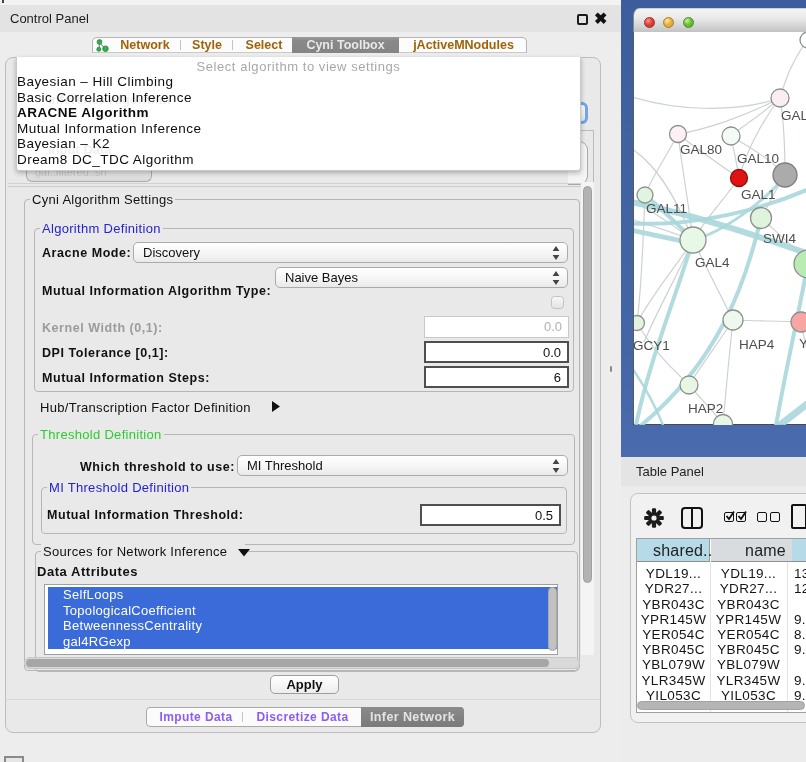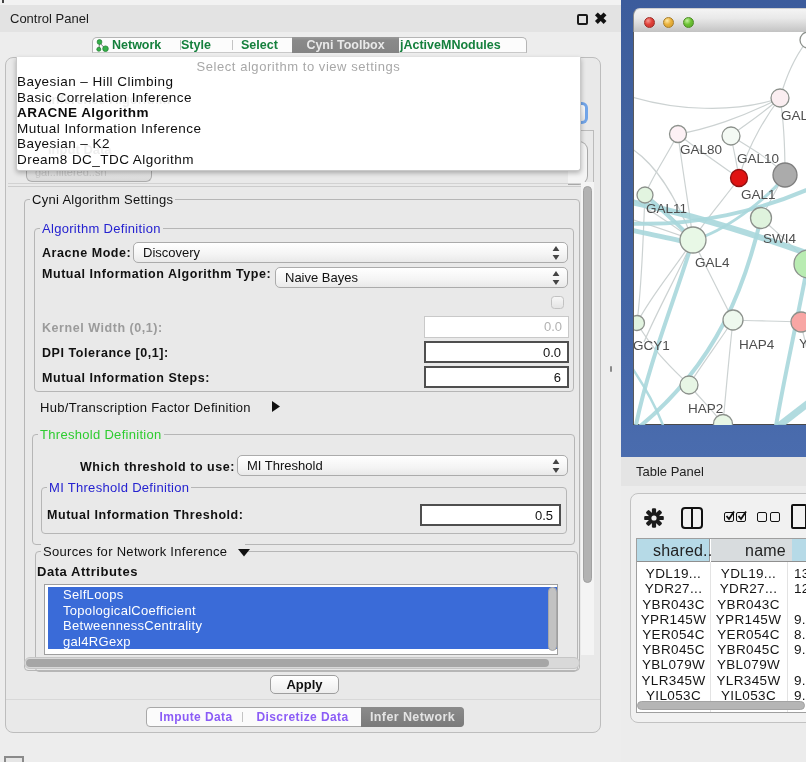--- a/index.html
+++ b/index.html
@@ -57,21 +57,21 @@
 
 #container { position:absolute; left:5px; top:57px; width:596px; height:676px;
   background:#e9e9e9; border:1px solid #bdbdbd; border-radius:8px; }
 
 
 .tabbar { position:absolute; left:92px; top:37px; width:435px; height:16px;
   background:#fcfcfc; border:1px solid #b5b5b5; border-bottom:1px solid #c9c9c9;
   border-radius:5px 5px 0 0; }
 .tabsep { position:absolute; top:40px; width:1px; height:10px; background:#c4c4c4; }
 .tabtxt { position:absolute; top:37px; height:16px; line-height:16px; font-size:12.5px;
-  font-weight:bold; color:#15803d; text-align:left; }
+  font-weight:bold; color:#a16207; text-align:center; }
 #tab-dark { position:absolute; left:292px; top:37px; width:107px; height:16px;
   background:linear-gradient(180deg,#9b9b9b 0%,#8a8a8a 20%,#848484 100%);
   color:#e9e9e9; font-size:12.5px; font-weight:bold; text-align:center; line-height:16px; }
 
 
 .frag { position:absolute; }
 
 
 .group { position:absolute; border:1px solid #b6b6b6; border-radius:4px; }
 .gtitle { position:absolute; top:-8px; left:5px; background:#e9e9e9; padding:0 2px;
@@ -343,21 +343,21 @@
 
     <div class="group" style="left:34px;top:228px;width:540px;height:164px;">
       <span class="gtitle" style="color:#2522d0;">Algorithm Definition</span>
     </div>
     <div class="lbl" style="left:42px;top:246px;">Aracne Mode:</div>
     <div class="combo" style="left:133px;top:242px;width:435px;">Discovery
       <svg class="arrows" viewBox="0 0 8 14">
           <path d="M4 0 L7.4 5 H0.6 Z M4 14 L7.4 9 H0.6 Z" fill="#444"></path>
         </svg>
     </div>
-    <div class="lbl" style="left:42px;top:267px;">Mutual Information Algorithm Type:</div>
+    <div class="lbl" style="left:42px;top:284px;">Mutual Information Algorithm Type:</div>
     <div class="combo" style="left:275px;top:267px;width:293px;">Naive Bayes
       <svg class="arrows" viewBox="0 0 8 14">
           <path d="M4 0 L7.4 5 H0.6 Z M4 14 L7.4 9 H0.6 Z" fill="#444"></path>
         </svg>
     </div>
     <div class="frag" style="left:551px;top:296px;width:13px;height:13px;border:1px solid #c2c2c2;border-radius:3.5px;background:linear-gradient(180deg,#f7f7f7,#e4e4e4);"></div>
     <div class="dlbl" style="left:42px;top:321px;">Kernel Width (0,1):</div>
     <div class="field flight" style="left:424px;top:316px;width:145px;">0.0</div>
     <div class="lbl" style="left:42px;top:346px;">DPI Tolerance [0,1]:</div>
     <div class="field fdark" style="left:424px;top:341px;width:145px;">0.0</div>

